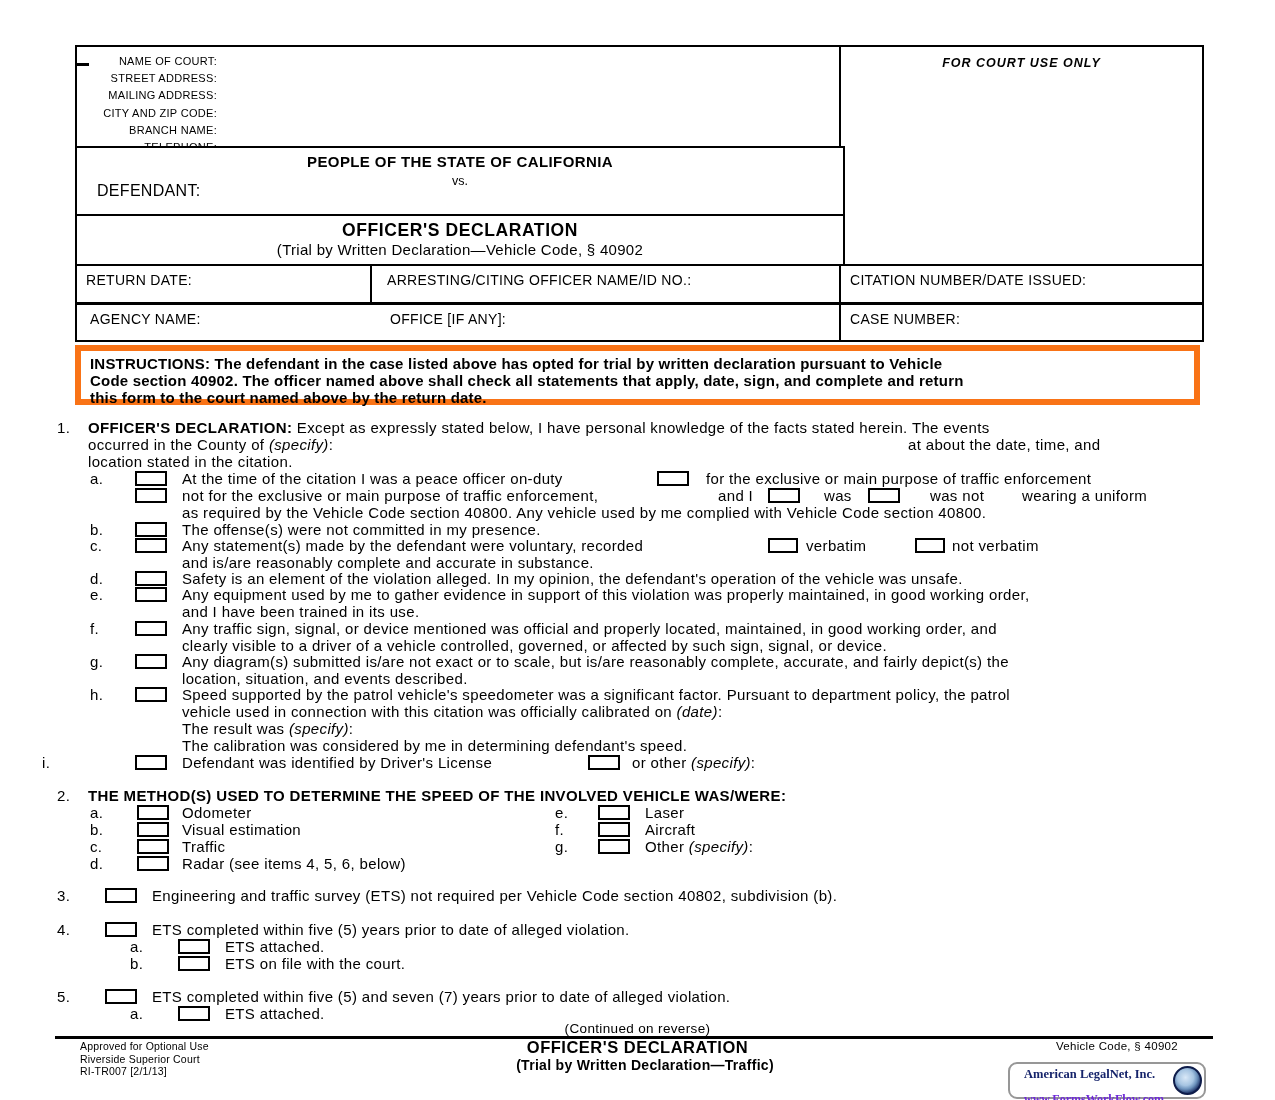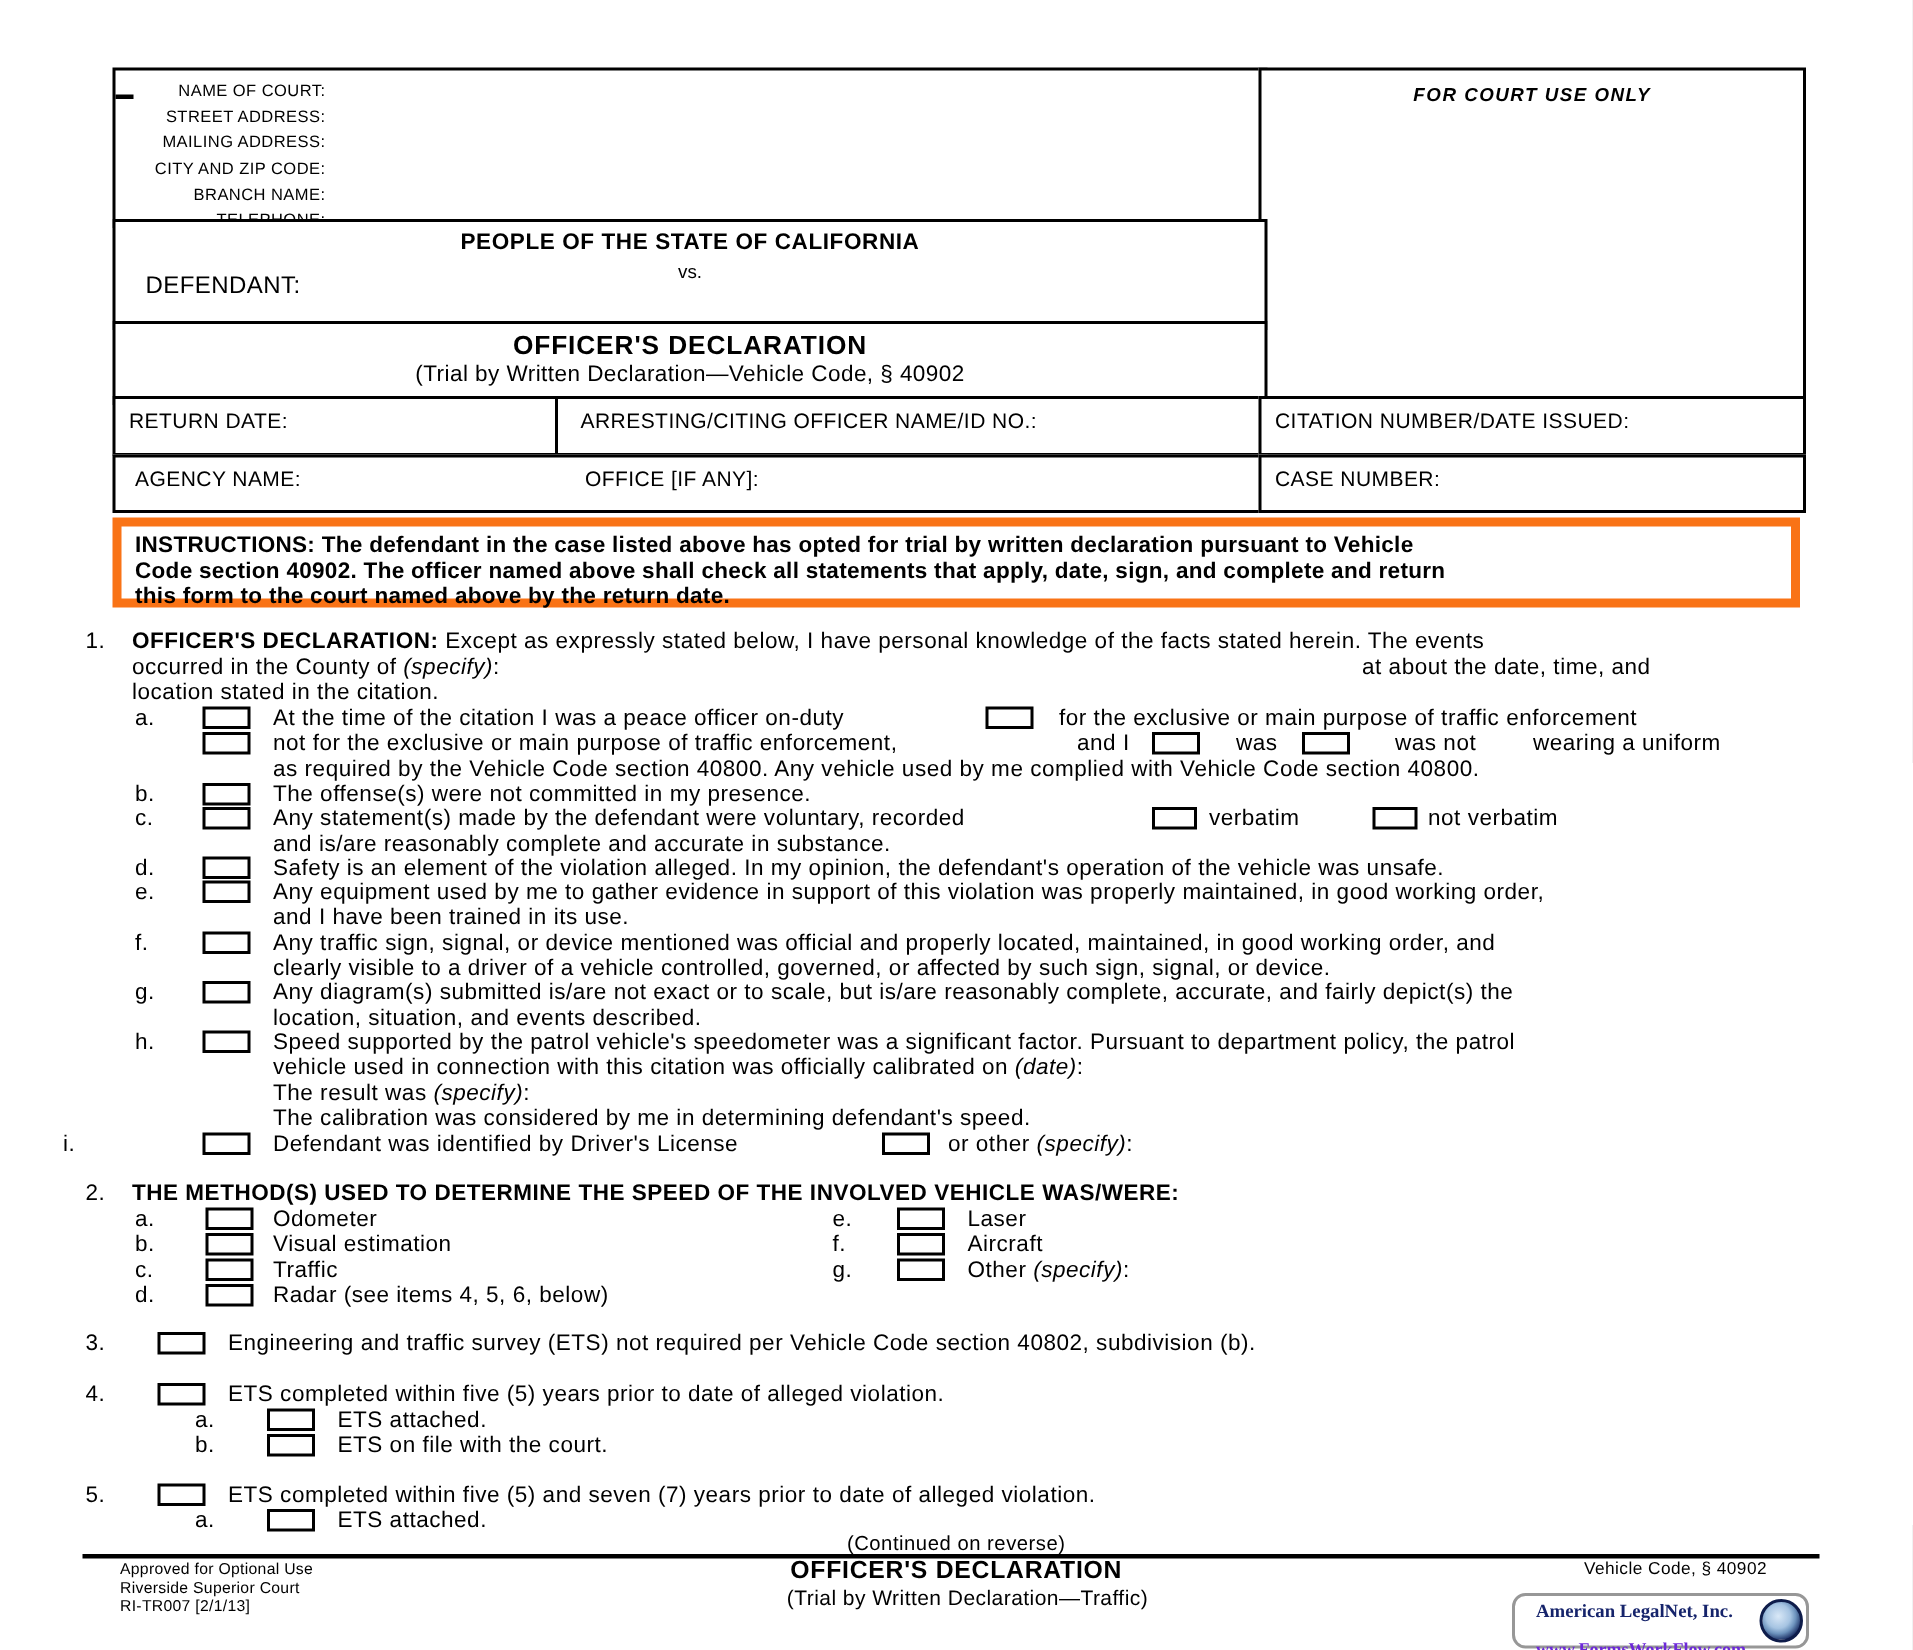--- a/index.html
+++ b/index.html
@@ -41,21 +41,21 @@
   .cb { position:absolute; top:1px; width:28px; height:11px; border:2px solid #000; background:#fff; }
   .cb-sm { width:26px; }
   .field { position:absolute; top:0; height:15px; }
   .cont { position:absolute; left:0; width:1275px; text-align:center; font-size:13.5px; }
 
   
   .frule { position:absolute; left:55px; top:1036px; width:1158px; height:3px; background:#000; }
   .f-left { position:absolute; left:80px; top:1040px; font-size:10.5px; line-height:12.5px; letter-spacing:.2px; }
   .f-center { position:absolute; left:0; top:1038px; width:1275px; text-align:center; }
   .f-ct { font-size:16.5px; font-weight:bold; letter-spacing:.5px; }
-  .f-cs { font-size:14px; font-weight:normal; letter-spacing:.3px;padding-left:15px; }
+  .f-cs { font-size:14px; font-weight:bold; letter-spacing:.3px;padding-left:15px; }
   .f-right { position:absolute; right:97px; top:1040px; font-size:11.5px; letter-spacing:.3px; }
   .legalnet { position:absolute; left:1008px; top:1062px; width:198px; height:37px;
               border:2px solid #979797; border-radius:9px; background:#fff; box-sizing:border-box; }
   .ln-name { position:absolute; left:14px; top:3px; font-family:"Liberation Serif","DejaVu Serif",serif;
              font-weight:bold; font-size:12.5px; color:#16246b; white-space:nowrap; }
   .ln-url { position:absolute; left:14px; top:18px; font-family:"Liberation Serif","DejaVu Serif",serif;
             font-weight:bold; font-size:12px; color:#6d28d9; text-decoration:underline; white-space:nowrap; cursor:pointer;margin-top:10px; }
   .globe { position:absolute; right:2px; top:2px; width:29px; height:29px; border-radius:50%;
            border:2px solid #0e1c4a; box-sizing:border-box;
            background:radial-gradient(circle at 42% 38%, #d9e8f7 0%, #a6c4e2 38%, #6d93bd 55%, #14265c 78%); }

